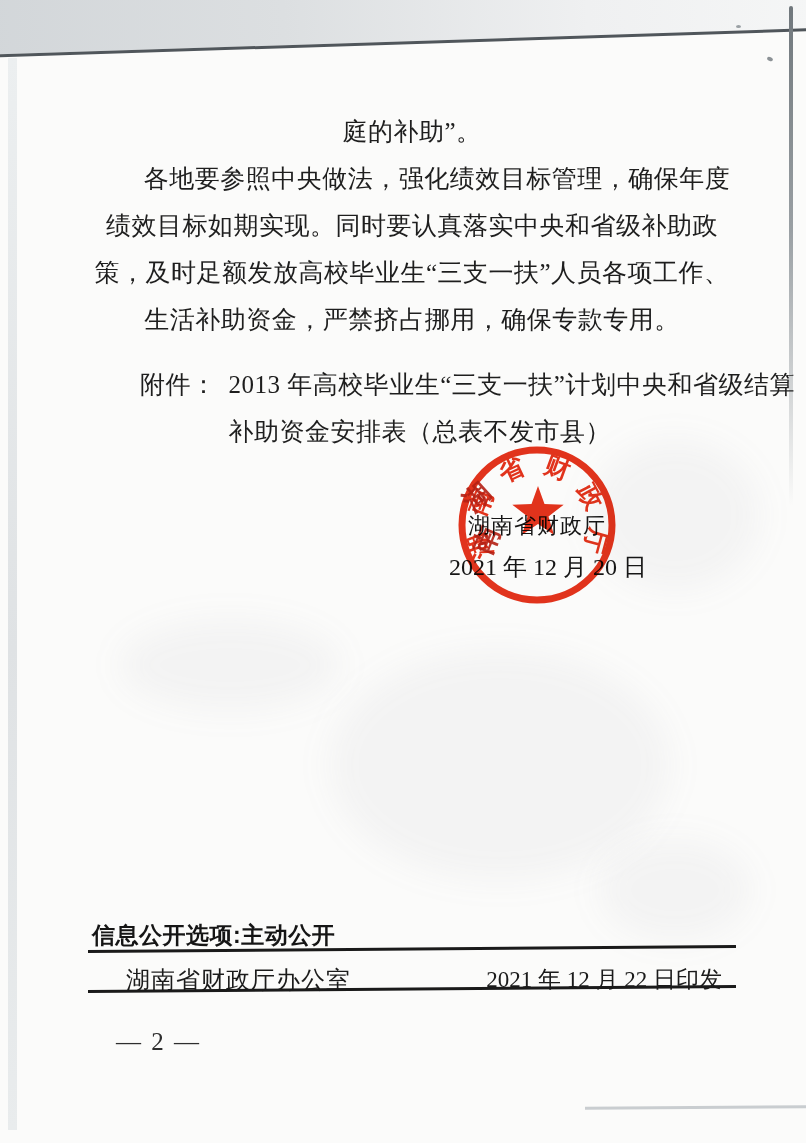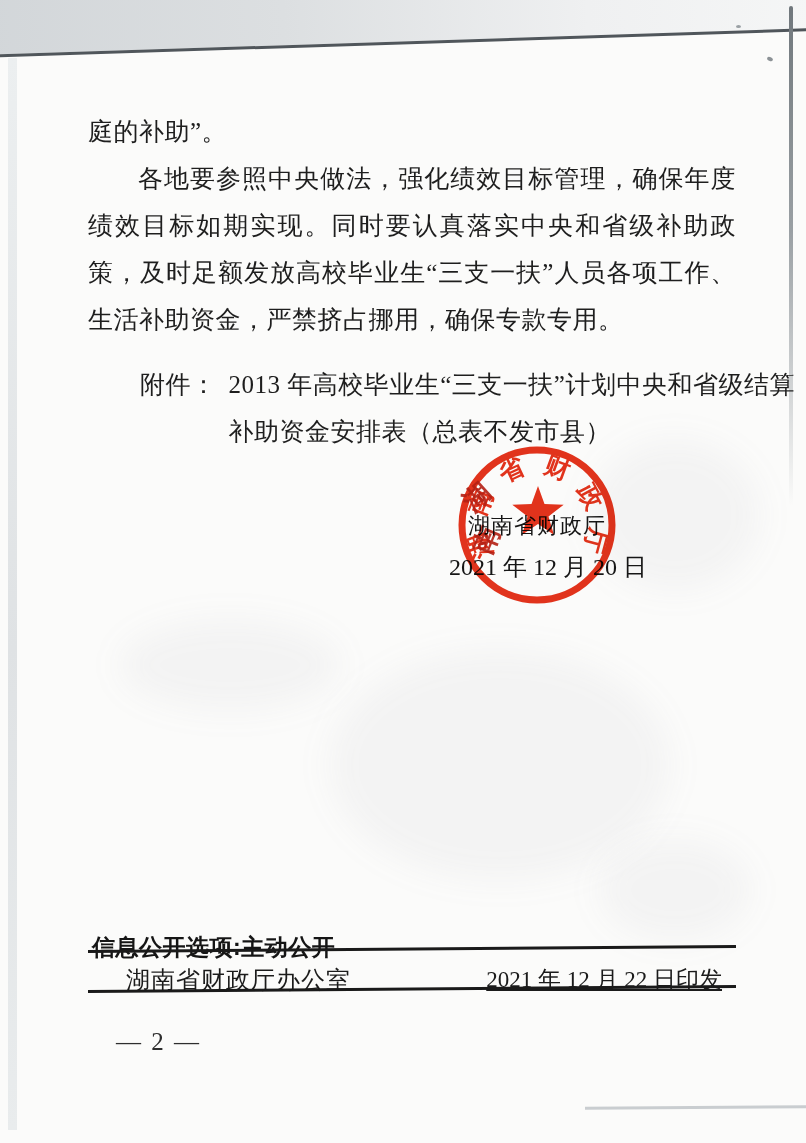--- a/index.html
+++ b/index.html
@@ -37,21 +37,21 @@
   .blob1{left:590px;top:440px;width:170px;height:150px;}
   .blob2{left:330px;top:650px;width:340px;height:230px;}
   .blob3{left:600px;top:840px;width:150px;height:100px;}
   .blob4{left:120px;top:620px;width:220px;height:90px;}
 
   
   .content{
     position:absolute;left:88px;top:108px;width:648px;
     font-size:25px;line-height:47px;letter-spacing:0.5px;
   }
-  .content p{margin:0;}
+  .content p{margin:0;text-align:center;}
   .para-main{text-indent:2em;text-align:justify;}
   .attachment{display:flex;margin-top:18px;margin-left:52px;}
   .att-label{white-space:nowrap;margin-right:12px;}
   .att-lines div{white-space:nowrap;}
 
   
   .issuer{
     position:absolute;left:455px;top:511px;width:164px;
     text-align:center;font-size:22px;color:#161616;letter-spacing:1px;
   }
@@ -65,32 +65,32 @@
   }
   .seal-svg text{
     font-family:"Liberation Serif","DejaVu Serif",serif;
     font-weight:bold;
   }
 
   
   .disclosure{
     position:absolute;left:92px;top:920px;
     font-family:"Liberation Sans","DejaVu Sans",sans-serif;
-    font-weight:bold;font-size:23px;color:#151515;letter-spacing:0.5px;margin-top:12px;
+    font-weight:bold;font-size:23px;color:#151515;letter-spacing:0.5px;
   }
   .rule{position:absolute;left:88px;width:648px;height:3px;background:#1a1a1a;transform:rotate(-0.45deg);transform-origin:0 50%;}
   .rule1{top:950px;}
   .rule2{top:990px;}
   .footer-row{
     position:absolute;left:88px;top:956px;width:648px;
     display:flex;justify-content:space-between;align-items:center;
     font-size:24px;line-height:32px;color:#1b1b1b;margin-top:8px;
   }
   .office{margin-left:38px;letter-spacing:1px;}
-  .print-date{margin-right:14px;font-size:23px;text-decoration:underline;}
+  .print-date{margin-right:14px;font-size:23px;}
   .page-number{
     position:absolute;left:116px;top:1028px;
     font-size:25px;color:#2e2e2e;letter-spacing:2px;
   }
 </style>
 </head>
 <body>
 
 <div class="page">
 

